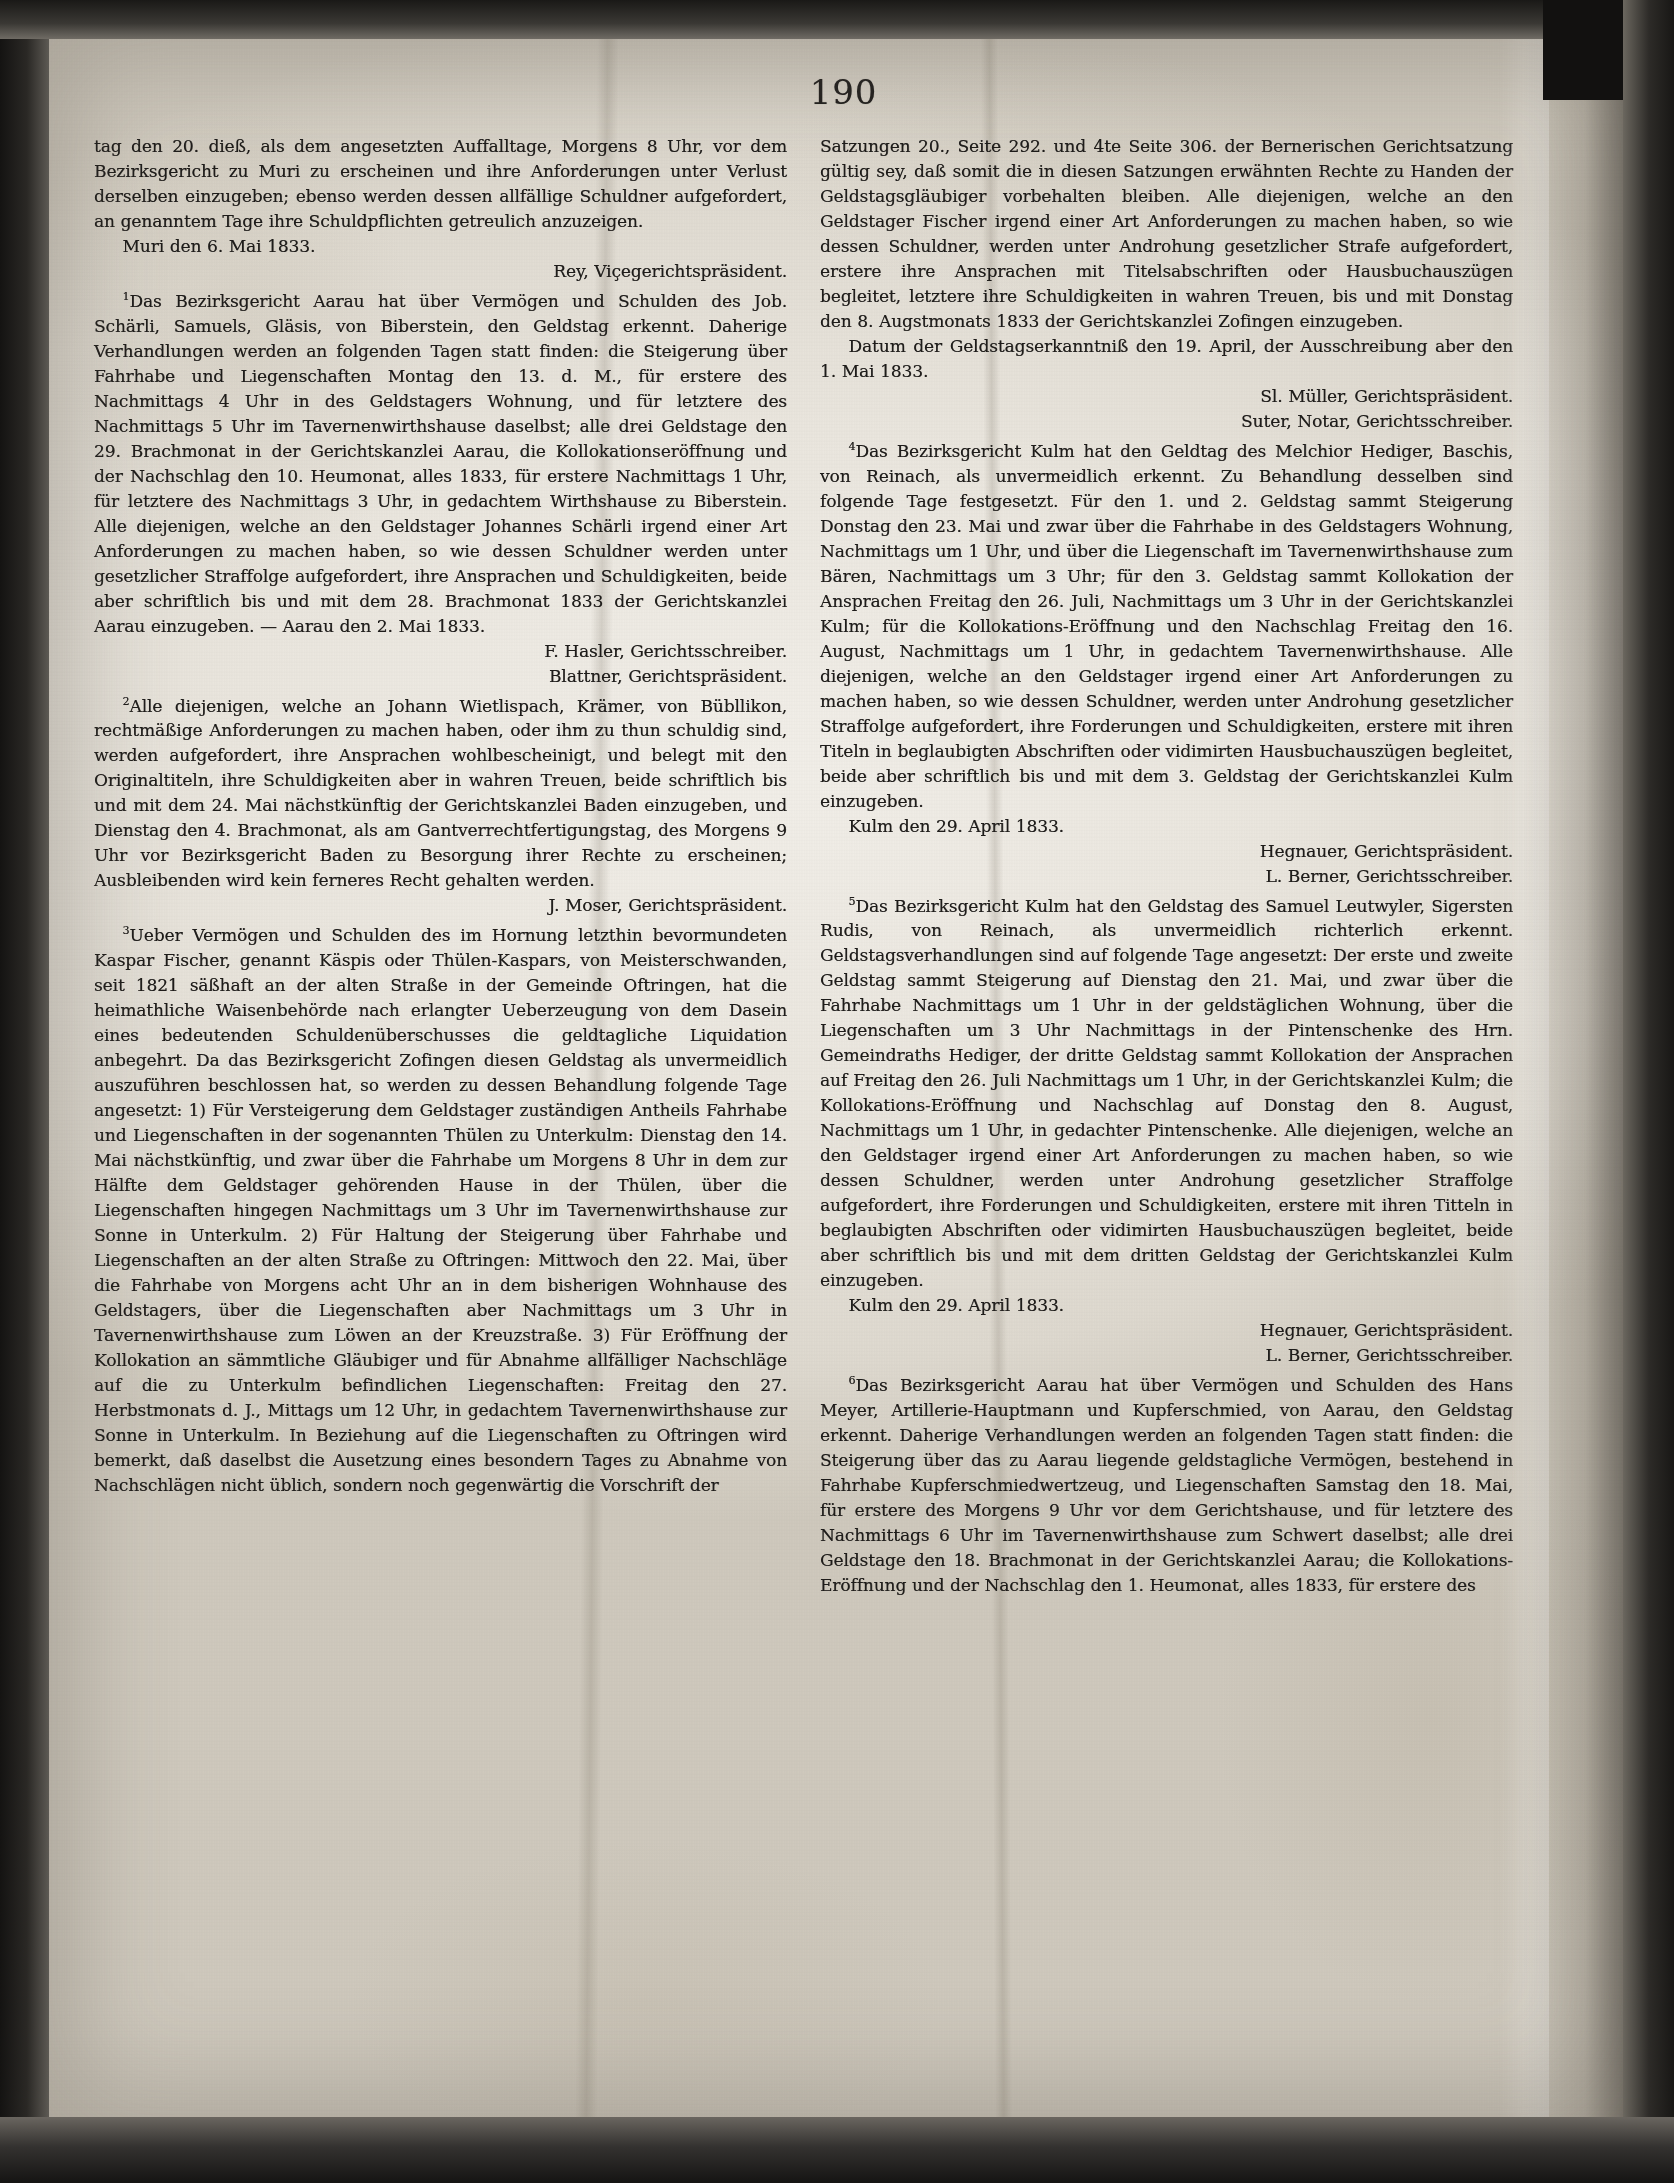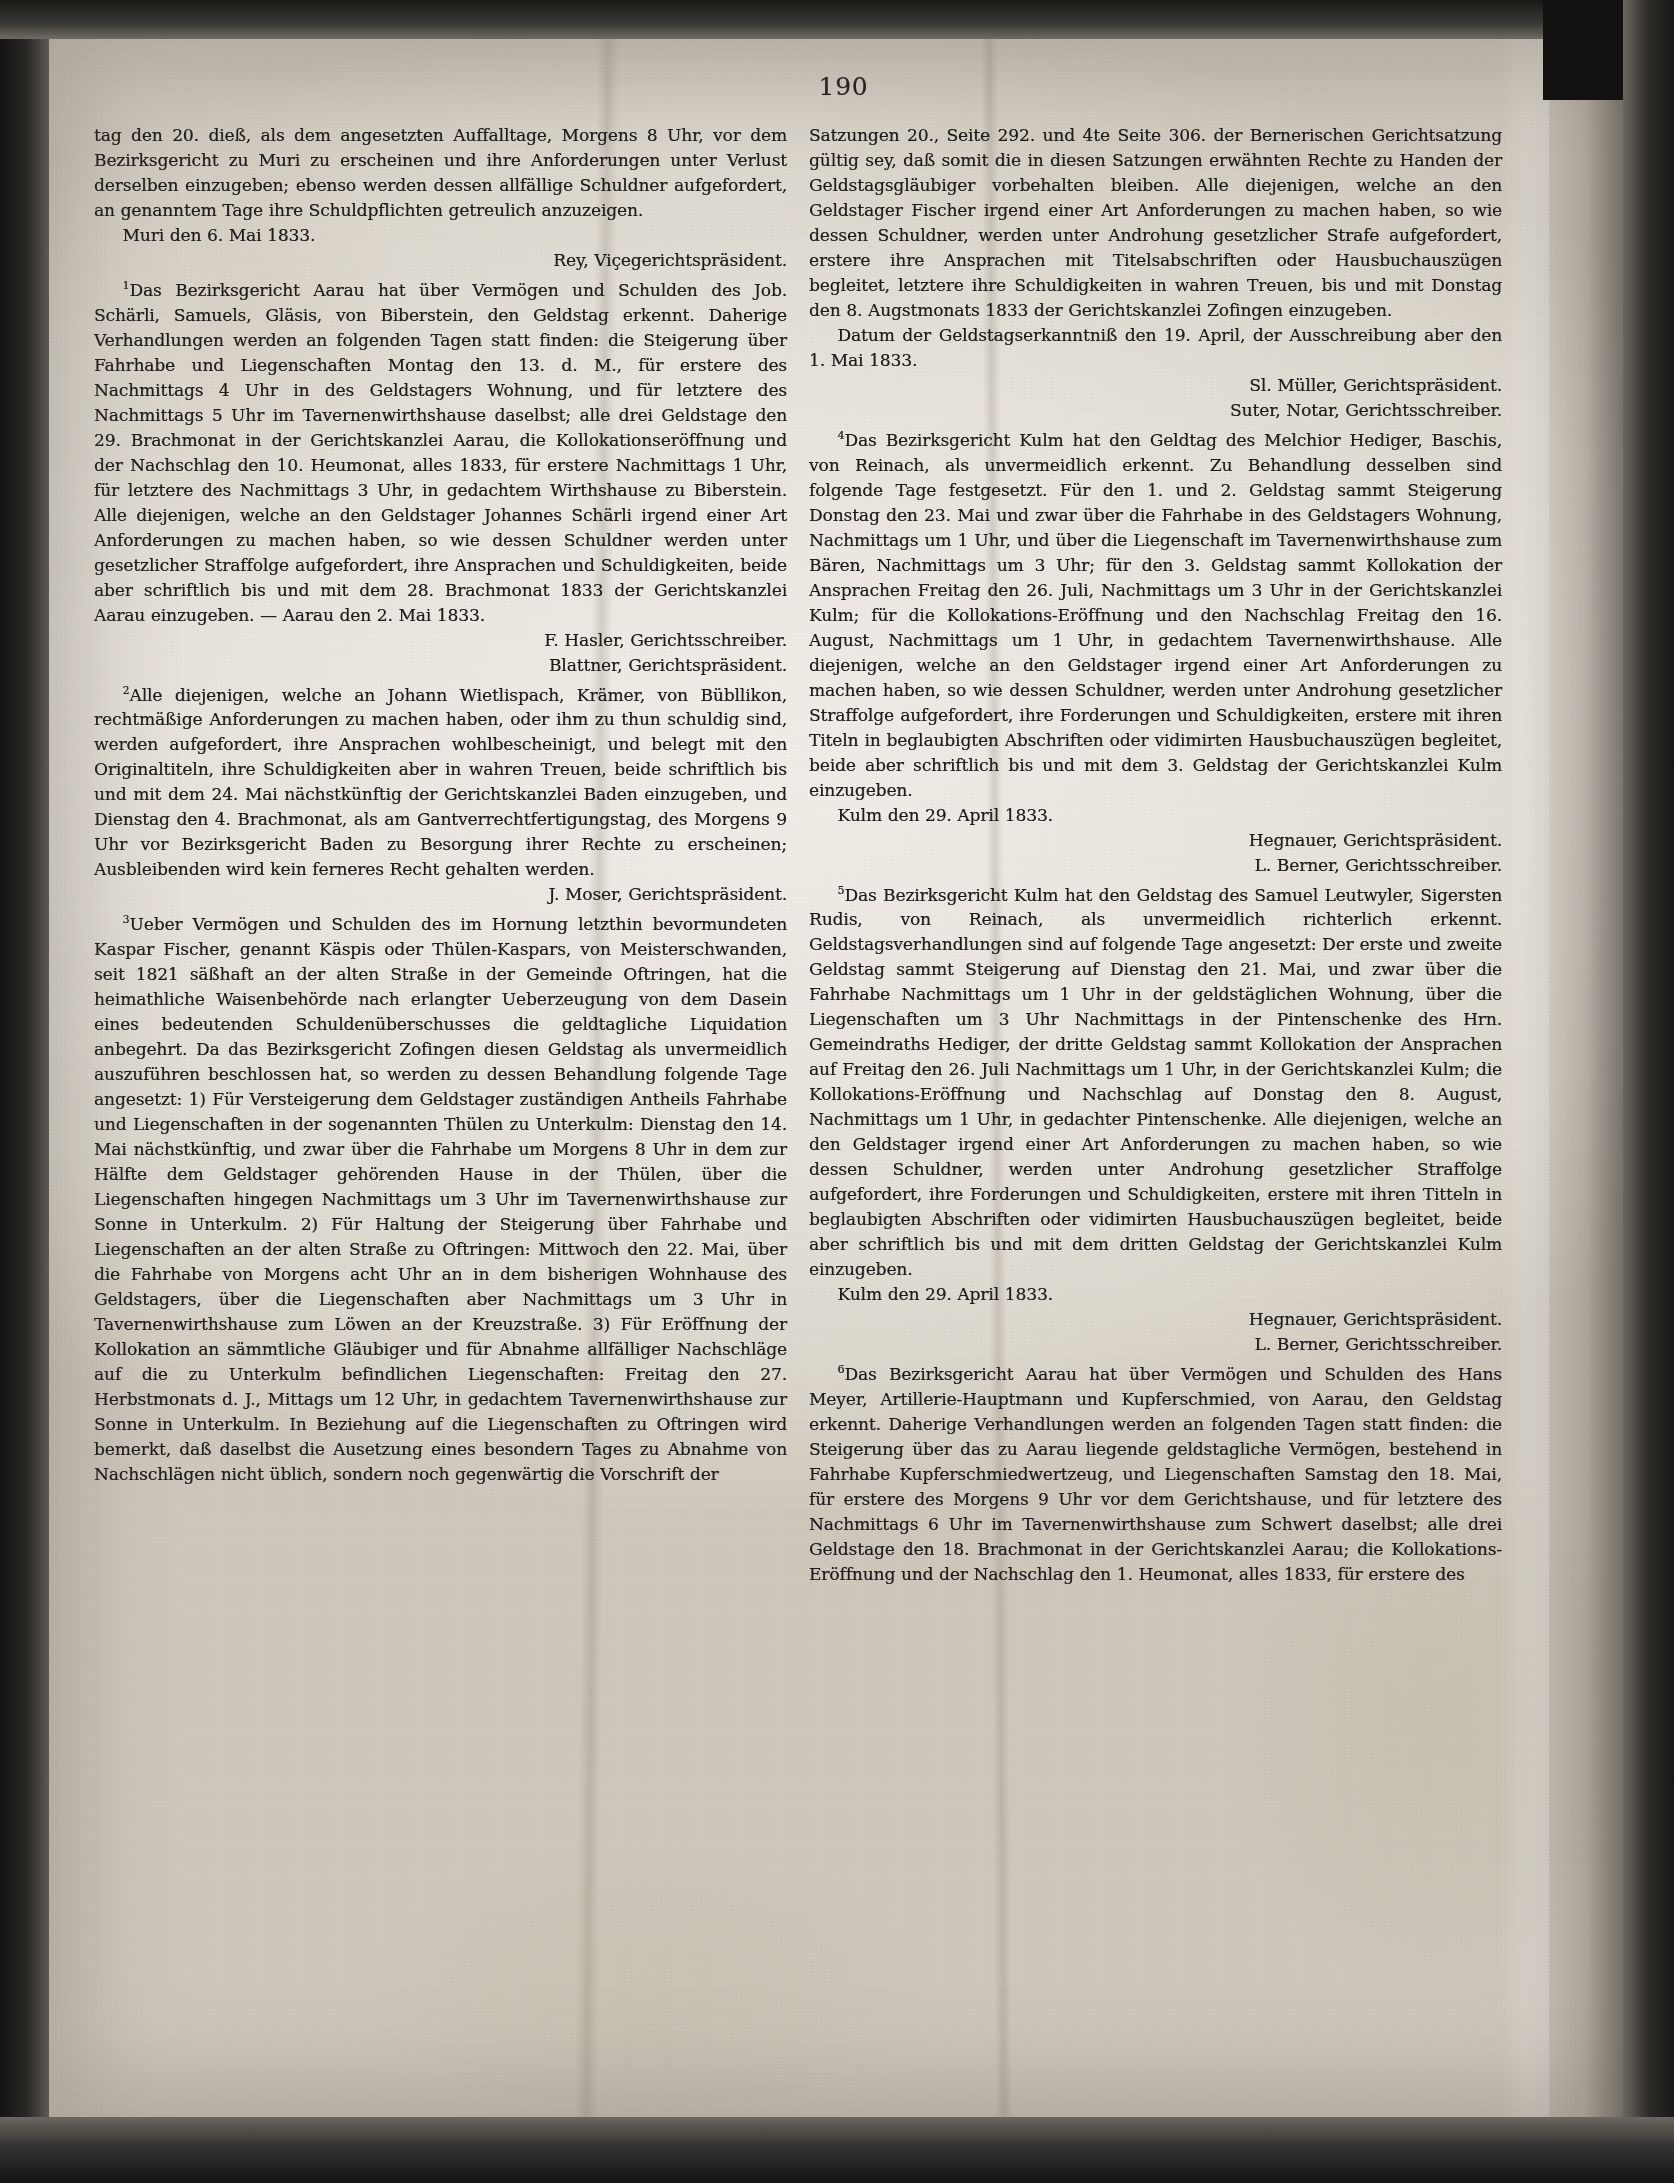--- a/index.html
+++ b/index.html
@@ -81,31 +81,31 @@
 
   
   #page {
     position: absolute;
     left: 94px; top: 72px;
     width: 1499px; height: 2010px;
   }
 
   .folio {
     text-align: center;
-    font-size: 25px;
+    font-size: 34px;
     font-family: "DejaVu Serif", serif;
     color: #22201e;
     letter-spacing: 0.8px;
     margin-bottom: 22px;
     text-shadow: 0 0 0.8px rgba(0,0,0,0.35);
   }
 
   .columns {
     display: flex;
-    gap: 22px;
+    gap: 33px;
     align-items: flex-start;
   }
   .col {
     width: 693px;
   }
 
   
   p, .line {
     margin: 0;
     font-family: "DejaVu Serif", serif;

